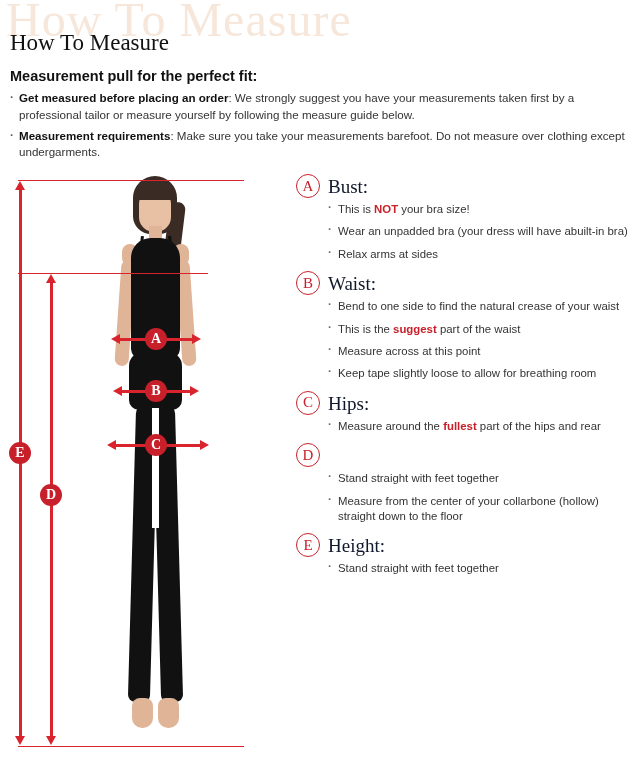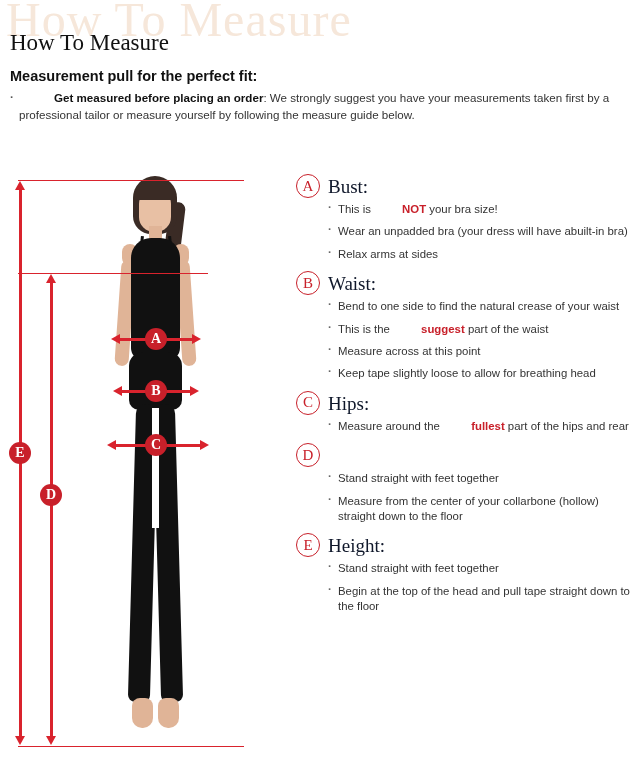--- a/index.html
+++ b/index.html
@@ -61,21 +61,21 @@
     margin-bottom: 4px;
   }
   .tip::before {
     content: "\00B7";
     position: absolute;
     left: 0;
     top: -1px;
     color: #555;
     font-weight: bold;
   }
-  .tip b { font-weight: bold; color: #111; margin-left: 35px; }
+  .tip b { font-weight: bold; color: #111; }
 
   
   .figure-area {
     position: absolute;
     left: 0;
     top: 168px;
     width: 285px;
     height: 594px;
   }
   .model {
@@ -292,34 +292,37 @@
     color: #333;
     margin-bottom: 7px;
   }
   .bullet::before {
     content: "\00B7";
     position: absolute;
     left: 0; top: -2px;
     color: #666;
     font-weight: bold;
   }
-  .bullet .red { color: #c8202a; font-weight: bold; margin-left: 28px; }
+  .bullet .red { color: #c8202a; font-weight: bold; }
 </style>
 </head>
 <body>
 
 <div class="page">
 
   <div class="ghost-title">How To Measure</div>
   <div class="main-title">How To Measure</div>
   <div class="tips-head">Measurement pull for the perfect fit:</div>
 
   <div class="tips">
     <div class="tip">
       <b>Get measured before placing an order</b><span>: We strongly suggest you have your measurements taken first by a professional tailor or measure yourself by following the measure guide below.</span>
+    </div>
+    <div class="tip">
+      <b>Measurement requirements</b><span>: Make sure you take your measurements barefoot. Do not measure over clothing except undergarments.</span>
     </div>
   </div>
 
   <div class="figure-area">
 
     <div class="model">
       <div class="ponytail"></div>
       <div class="hair"></div>
       <div class="face"></div>
       <div class="fringe"></div>
@@ -391,21 +394,21 @@
       <div class="sec-head">
         <span class="badge-outline">
             <span>B</span>
           </span>
         <span class="sec-title">Waist:</span>
       </div>
       <div class="bullets">
         <div class="bullet">Bend to one side to find the natural crease of your waist</div>
         <div class="bullet">This is the <span class="red">suggest</span> part of the waist</div>
         <div class="bullet">Measure across at this point</div>
-        <div class="bullet">Keep tape slightly loose to allow for breathing head</div>
+        <div class="bullet">Keep tape slightly loose to allow for breathing room</div>
       </div>
     </div>
 
     <div class="section">
       <div class="sec-head">
         <span class="badge-outline">
             <span>C</span>
           </span>
         <span class="sec-title">Hips:</span>
       </div>
@@ -428,18 +431,17 @@
 
     <div class="section">
       <div class="sec-head">
         <span class="badge-outline">
             <span>E</span>
           </span>
         <span class="sec-title">Height:</span>
       </div>
       <div class="bullets">
         <div class="bullet">Stand straight with feet together</div>
-        <div class="bullet">Begin at the top of the head and pull tape straight down to the floor</div>
       </div>
     </div>
 
   </div>
 </div>
 
 </body></html>

